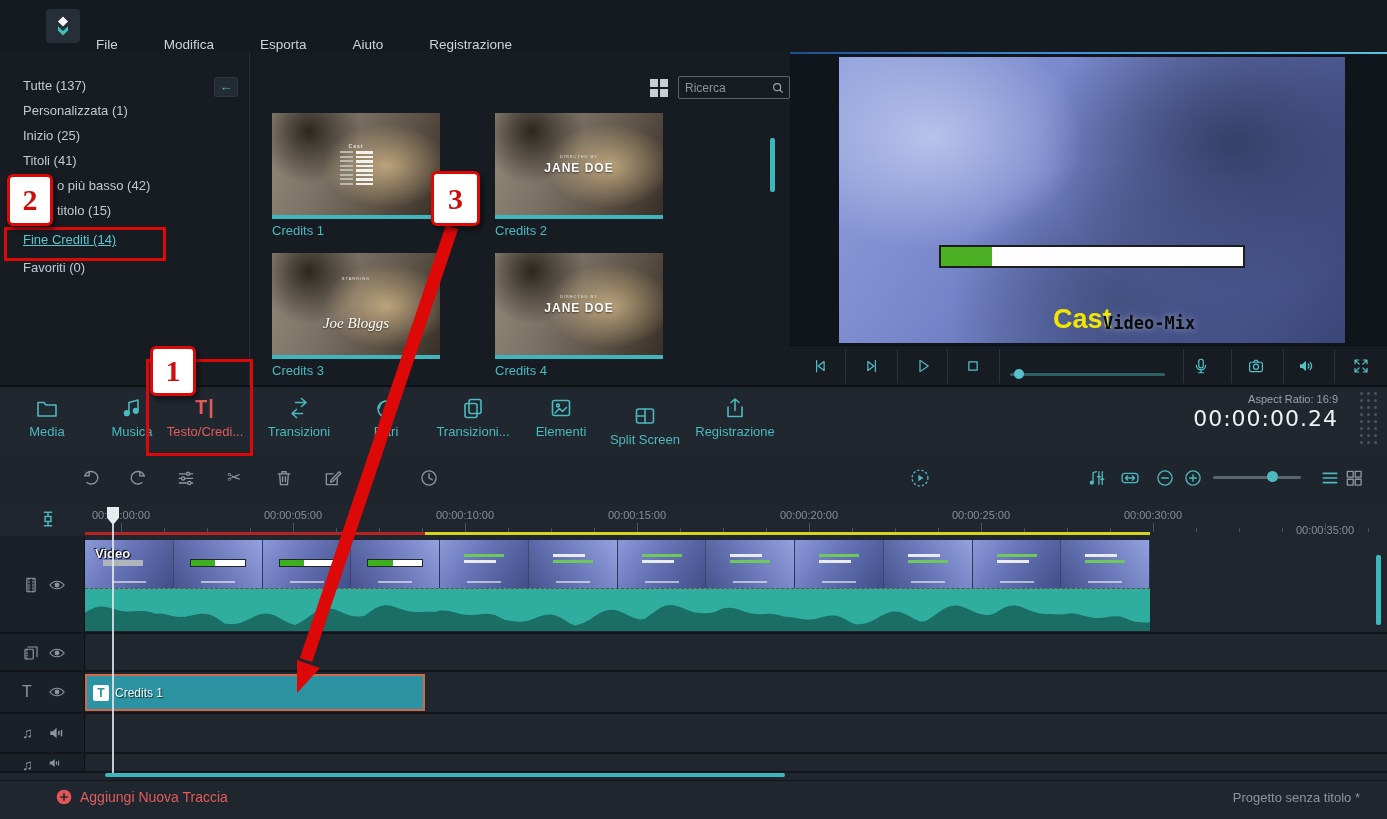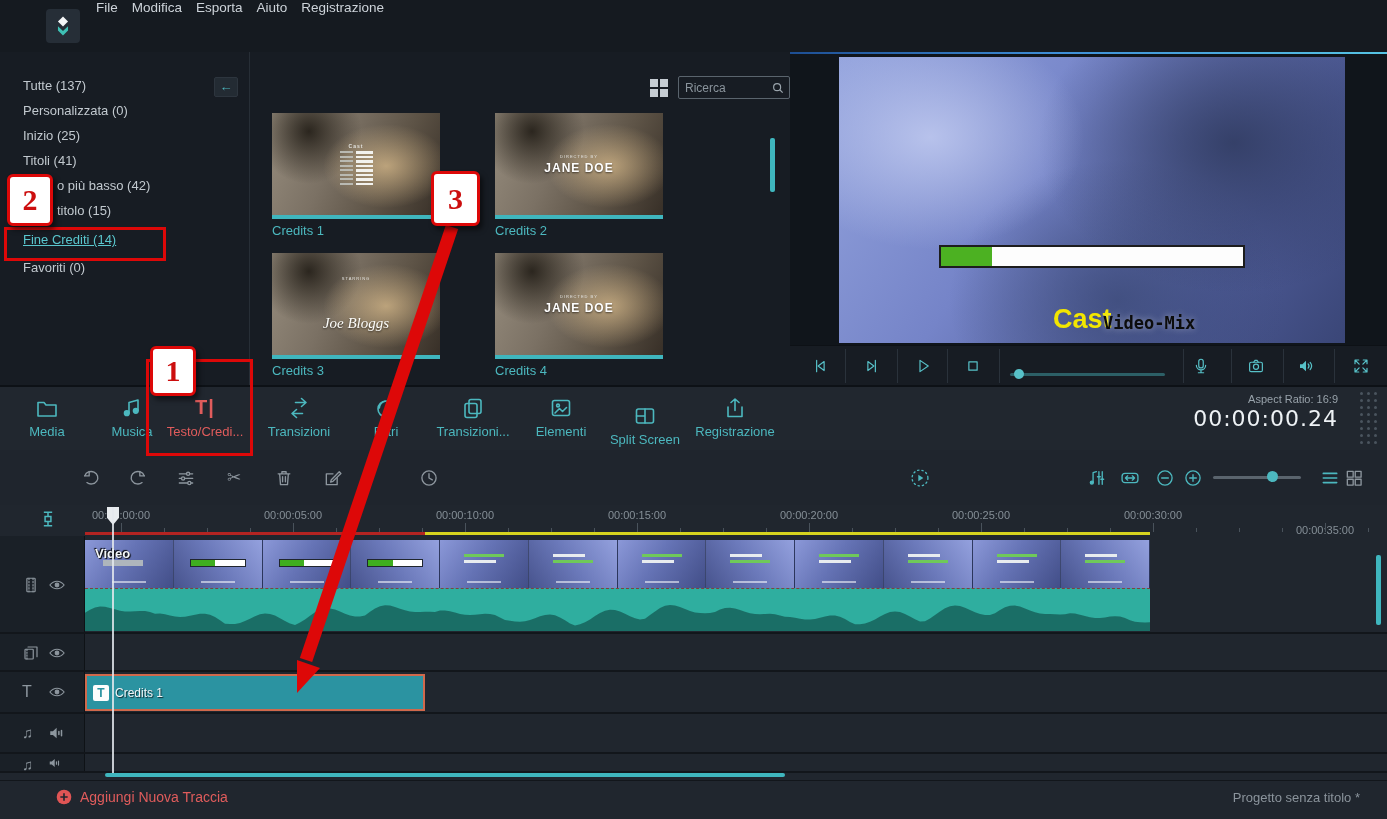--- a/index.html
+++ b/index.html
@@ -4,21 +4,21 @@
 <style>
   * { margin:0; padding:0; box-sizing:border-box; }
   html,body { background:#000; }
   body { font-family:"Liberation Sans", sans-serif; }
   #app { position:relative; width:1387px; height:819px; background:#1d232b; overflow:hidden; color:#c2c9cf; }
   svg { display:block; }
 
   
   #titlebar { position:absolute; left:0; top:0; width:1387px; height:52px; background:#151a20; display:flex; align-items:center; }
   .logo { position:absolute; left:46px; top:9px; width:34px; height:34px; background:#262e37; border-radius:4px; display:flex; align-items:center; justify-content:center; }
-  #appmenu { position:absolute; left:96px; top:0; height:52px; display:flex; align-items:flex-start; gap:14px; }
+  #appmenu { position:absolute; left:96px; top:0; height:52px; display:flex; align-items:flex-end; gap:46px; }
   .menu-item { font-size:13.5px; color:#cdd3d9; cursor:default; }
   .tbright { position:absolute; right:14px; top:0; height:52px; display:flex; align-items:center; gap:26px; }
   .salva { background:#4fc0c7; color:#13242b; border:none; border-radius:13px; padding:4px 15px; font-size:13.5px; font-family:inherit; }
   #tblinks { display:flex; gap:26px; }
   #winctl { display:flex; gap:17px; margin-left:8px; color:#aab2b9; font-size:14px; }
   #winctl span { cursor:default; }
 
   
   #sidebar { position:absolute; left:0; top:52px; width:250px; height:333px; background:#171c23; border-right:1px solid #272e36; }
   .cat { position:absolute; font-size:13px; color:#c2c9cf; white-space:nowrap; }
@@ -155,21 +155,21 @@
         <span class="menu-item">Modifica</span>
         <span class="menu-item">Esporta</span>
         <span class="menu-item">Aiuto</span>
         <span class="menu-item">Registrazione</span>
       </nav>
   </header>
 
   <section id="sidebar">
     <div id="cats">
         <span class="cat" style="left: 23px; top: 26px;">Tutte (137)</span>
-        <span class="cat" style="left: 23px; top: 51px;">Personalizzata (0)</span>
+        <span class="cat" style="left: 23px; top: 51px;">Personalizzata (1)</span>
         <span class="cat" style="left: 23px; top: 76px;">Inizio (25)</span>
         <span class="cat" style="left: 23px; top: 101px;">Titoli (41)</span>
         <span class="cat" style="left: 57px; top: 126px;">o più basso (42)</span>
         <span class="cat" style="left: 57px; top: 151px;">titolo (15)</span>
         <span class="cat sel" style="left: 23px; top: 180px;">Fine Crediti (14)</span>
         <span class="cat" style="left: 23px; top: 208px;">Favoriti (0)</span>
       </div>
     <button id="collapse">←</button>
   </section>
 

